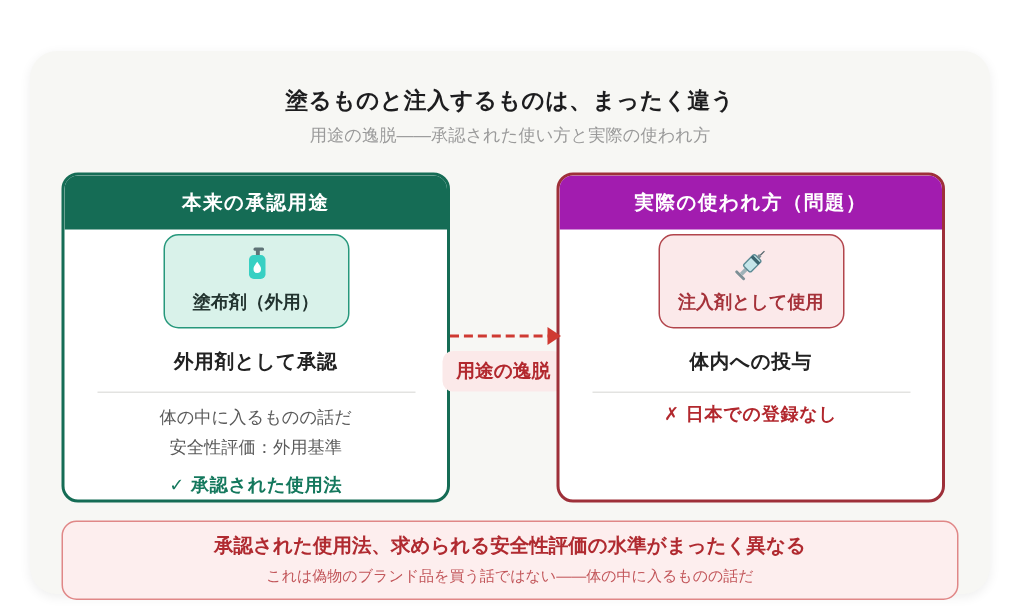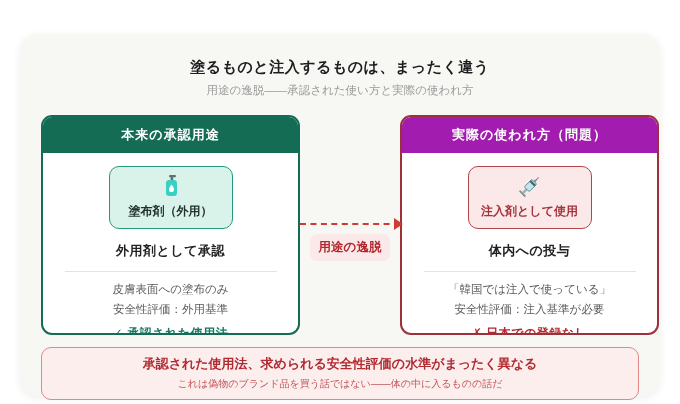--- a/index.html
+++ b/index.html
@@ -65,21 +65,21 @@
     font-size: 13px;
     font-weight: bold;
     letter-spacing: 1px;
   }
   .card.green .card-header { background: #156c55; }
   .card.red   .card-header { background: #a21caf; }
   .card-body {
     display: flex;
     flex-direction: column;
     align-items: center;
-    padding-top: 13px;
+    padding-top: 3px;
   }
   .icon-box {
     box-sizing: border-box;
     width: 124px;
     border-radius: 10px;
     display: flex;
     flex-direction: column;
     align-items: center;
     padding: 7px 4px 8px 4px;
   }
@@ -123,21 +123,21 @@
   .verdict {
     margin-top: 6px;
     font-size: 12px;
     font-weight: bold;
     letter-spacing: 0.5px;
   }
   .verdict.ok  { color: #14785d; }
   .verdict.bad { color: #b2282e; }
   .verdict .mark { margin-right: 4px; font-weight: bold; }
   .middle-col {
-    width: 100px;
+    width: 71px;
     flex: none;
     display: flex;
     flex-direction: column;
     align-items: center;
   }
   .dashed-arrow {
     margin-top: 108px;
     width: 100%;
     height: 0;
     border-top: 2px dashed #cf3a32;
@@ -204,21 +204,21 @@
                 <rect x="11.6" y="2.6" width="2.6" height="3.4" fill="#5f7276"></rect>
                 <rect x="7" y="6" width="11" height="16" rx="3.2" fill="#38d0c3"></rect>
                 <path d="M12.5 10.5 C14.3 13 15 14 15 15.4 A2.5 2.6 0 0 1 10 15.4 C10 14 10.7 13 12.5 10.5 Z" fill="#ffffff"></path>
               </svg>
             </span>
             <span class="icon-label">塗布剤（外用）</span>
           </div>
           <div class="headline">外用剤として承認</div>
           <div class="divider"></div>
           <div class="body-lines">
-            <div>皮膚表面への塗布のみ</div>
+            <div>体の中に入るものの話だ</div>
             <div>安全性評価：外用基準</div>
           </div>
           <div class="verdict ok">
             <span class="mark">✓</span><span>承認された使用法</span>
           </div>
         </div>
       </div>
 
       <div class="middle-col">
         <div class="dashed-arrow">
@@ -240,24 +240,20 @@
                   <rect x="16.8" y="10.3" width="2.4" height="7.4" fill="#3c6670"></rect>
                   <rect x="20.5" y="12.8" width="2.4" height="2.4" fill="#7d9096"></rect>
                   <rect x="22.9" y="13.6" width="4.2" height="0.9" fill="#55666c"></rect>
                 </g>
               </svg>
             </span>
             <span class="icon-label">注入剤として使用</span>
           </div>
           <div class="headline">体内への投与</div>
           <div class="divider"></div>
-          <div class="body-lines">
-            <div>「韓国では注入で使っている」</div>
-            <div>安全性評価：注入基準が必要</div>
-          </div>
           <div class="verdict bad">
             <span class="mark">✗</span><span>日本での登録なし</span>
           </div>
         </div>
       </div>
 
     </div>
 
     <div class="banner">
       <div class="banner-line1">承認された使用法、求められる安全性評価の水準がまったく異なる</div>

